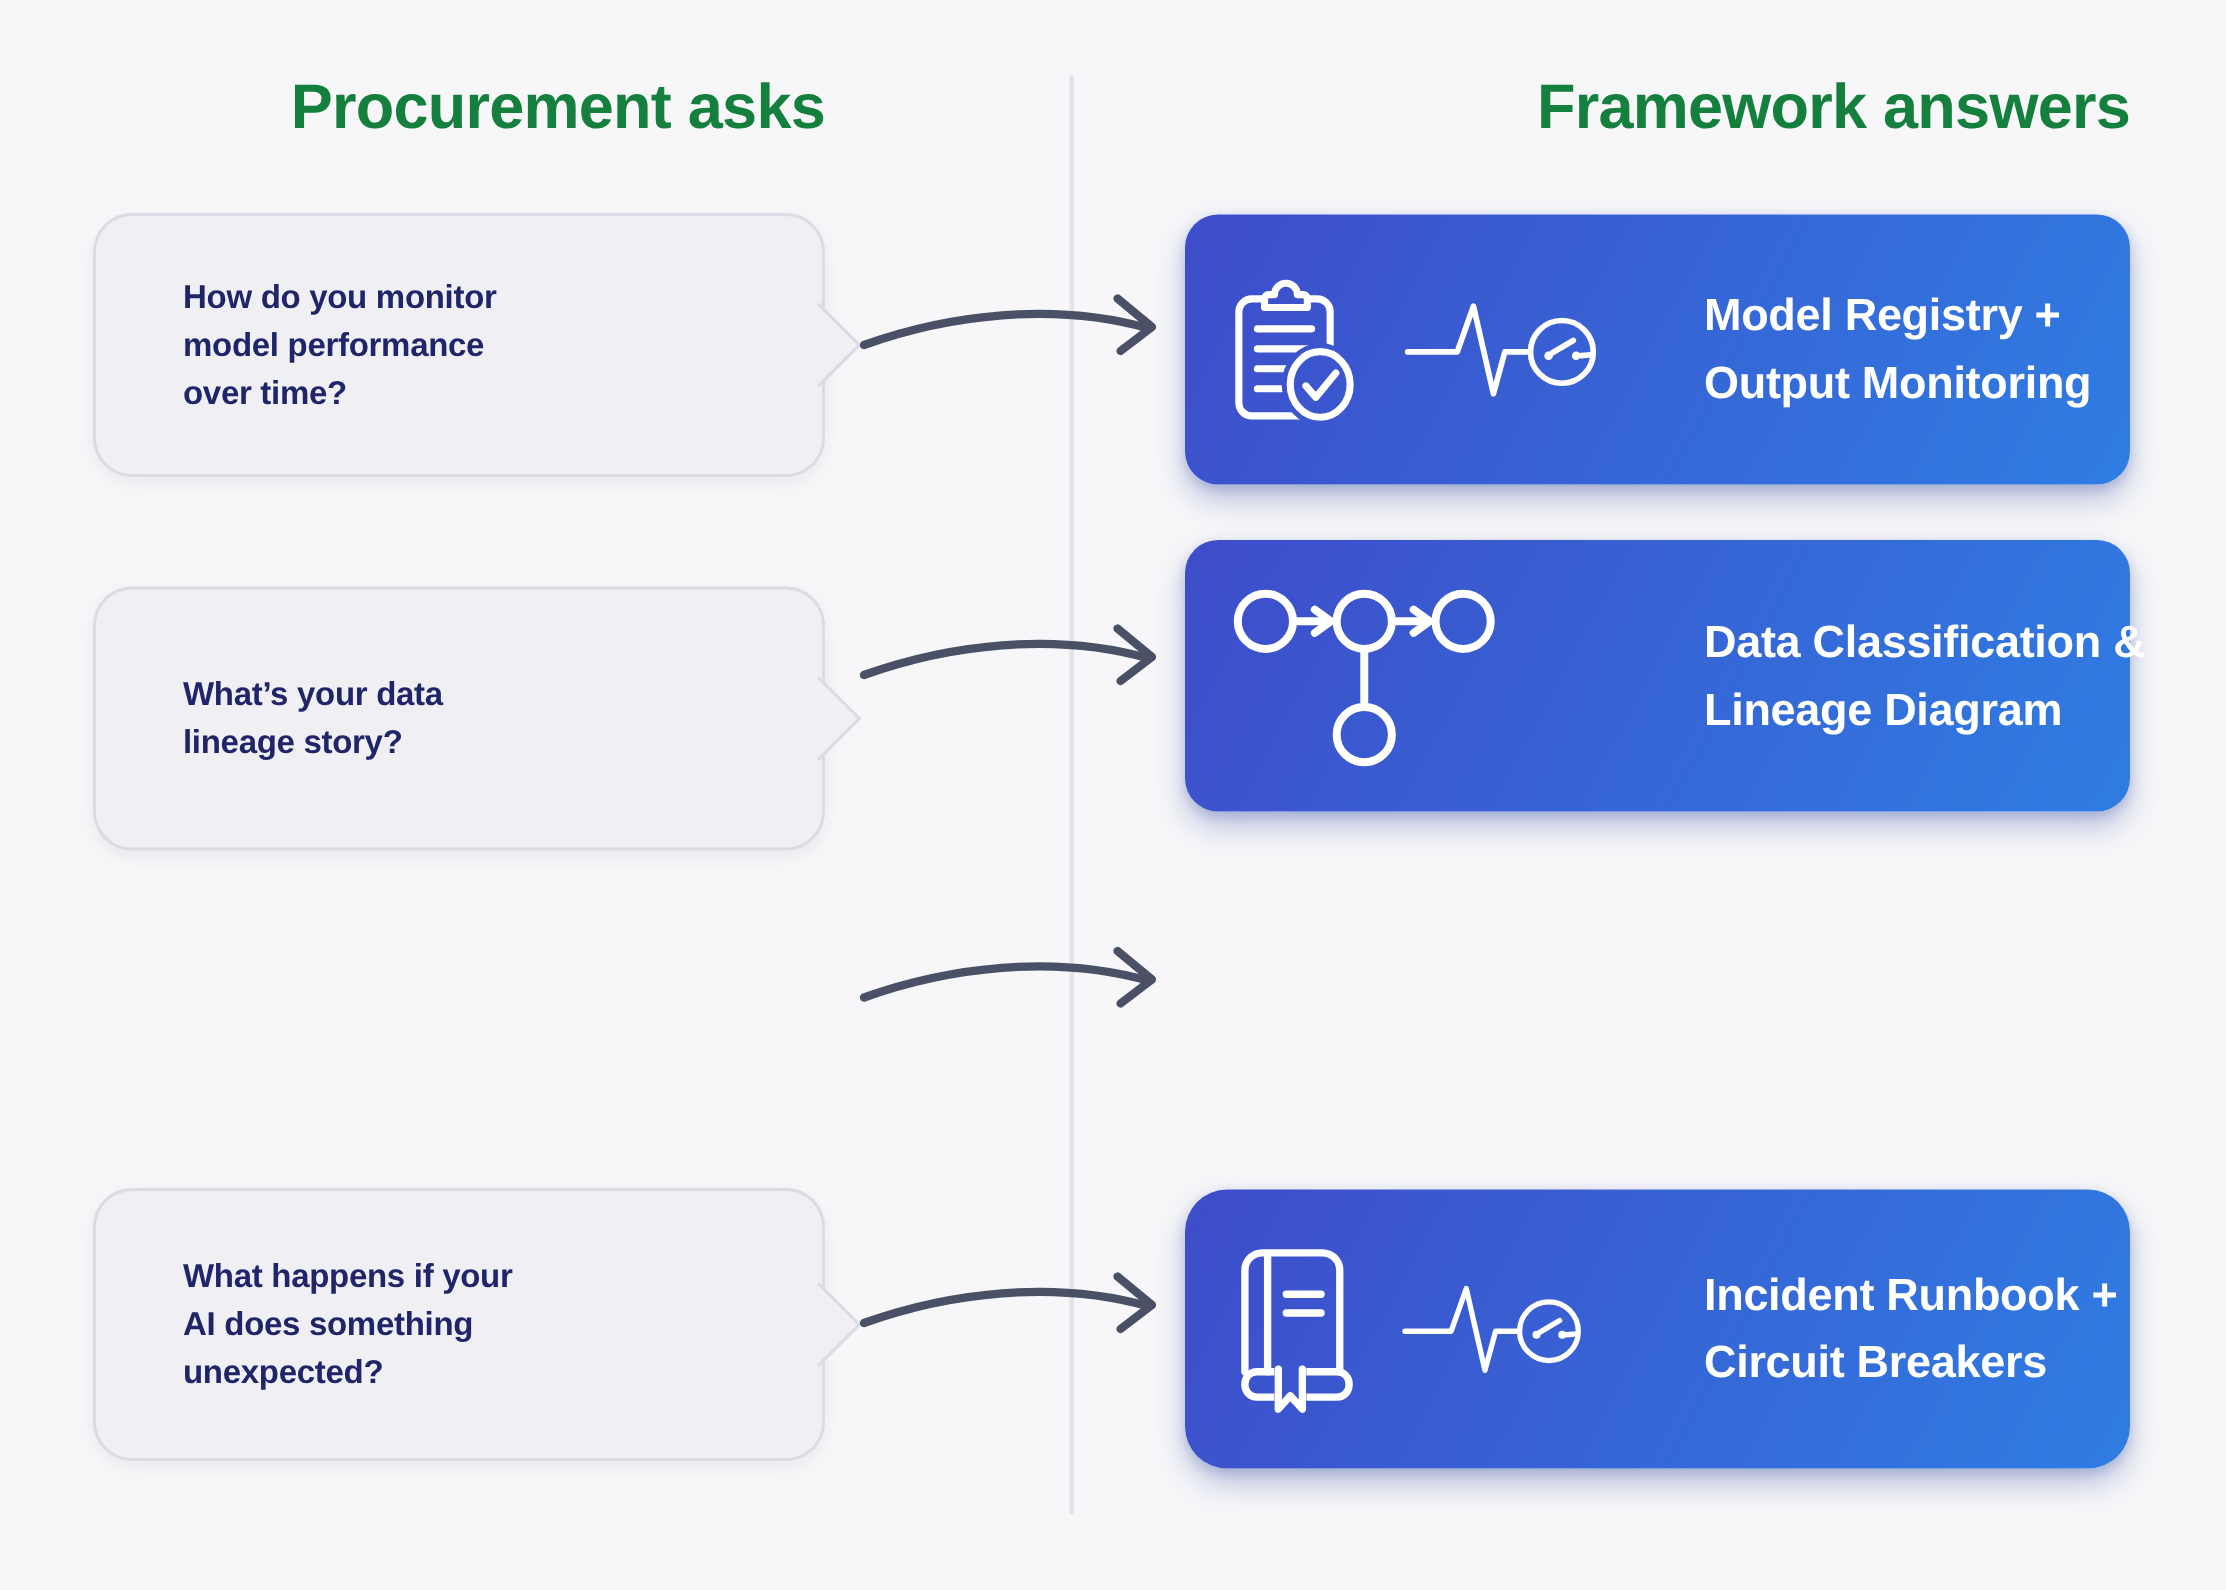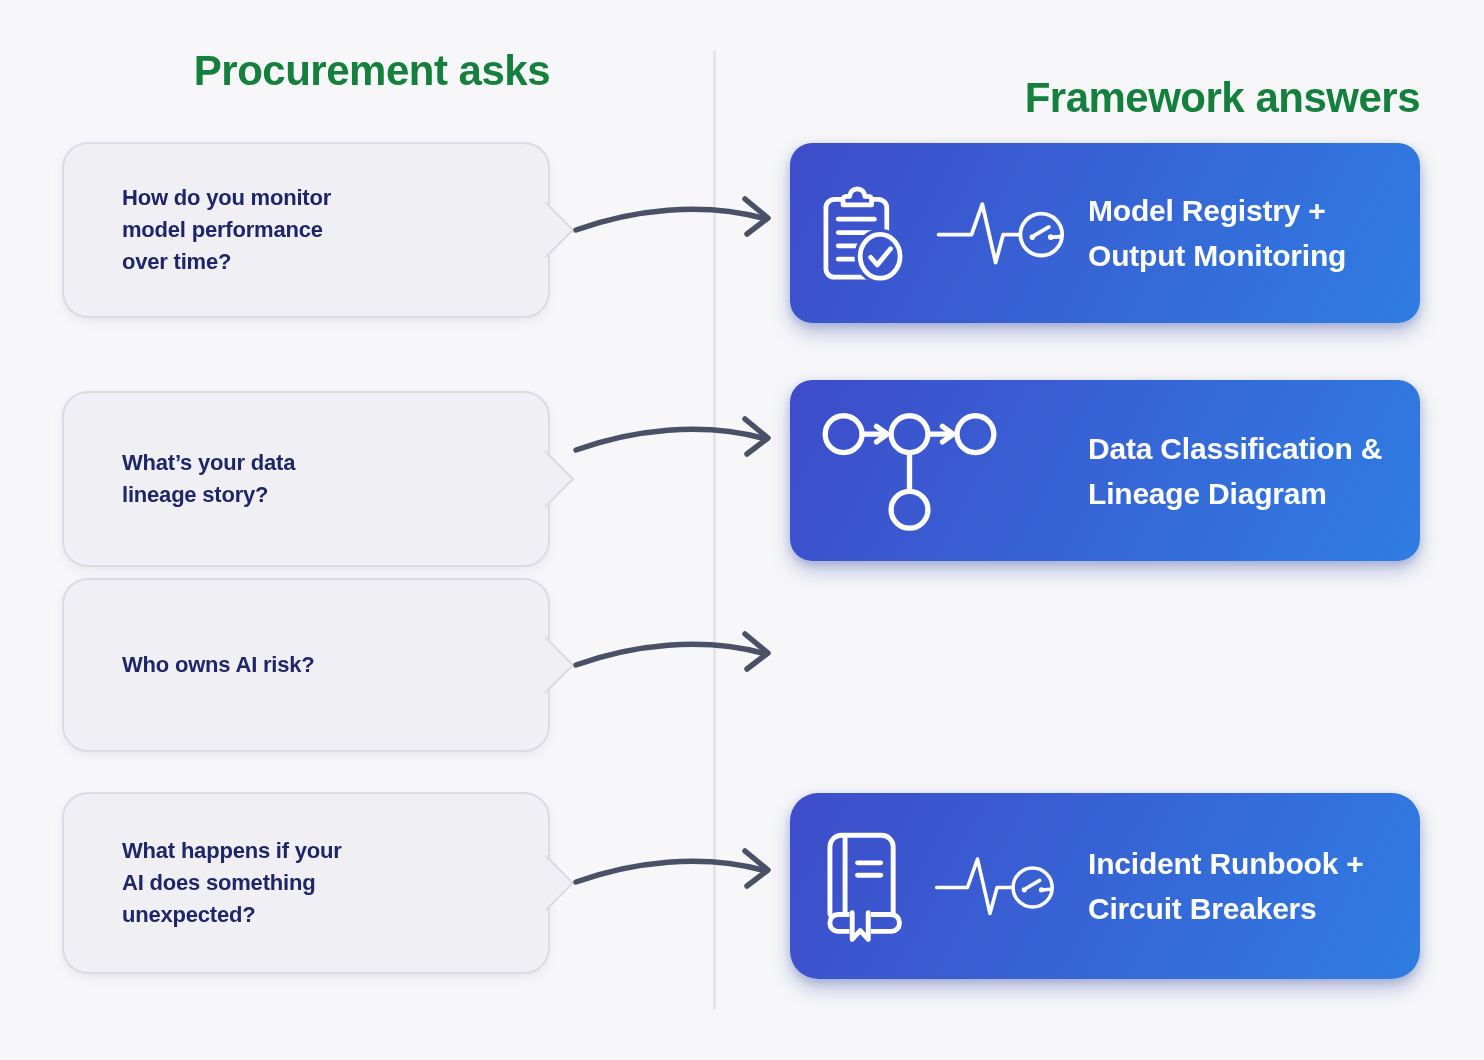--- a/index.html
+++ b/index.html
@@ -5,21 +5,21 @@
   html,body{margin:0;padding:0;background:#f7f7f9;}
   .canvas{
     position:relative;width:1484px;height:1060px;background:#f7f7f9;
     font-family:"Liberation Sans",sans-serif;overflow:hidden;
   }
   .hdr{
     position:absolute;top:46px;font-size:42px;font-weight:bold;
     color:#15803d;text-align:right;letter-spacing:-0.5px;line-height:1.2;
   }
   .hdr-left{left:62px;width:488px;}
-  .hdr-right{left:790px;width:630px;margin-top:27px;}
+  .hdr-right{left:790px;width:630px;}
   .divider{
     position:absolute;left:713px;top:50px;width:3px;height:960px;
     background:#e4e4ea;border-radius:2px;
   }
   .bubble{
     position:absolute;left:62px;width:488px;box-sizing:border-box;
     background:#f0f0f4;border:2px solid #dadbe3;border-radius:26px;
     display:flex;align-items:center;padding:0 36px 0 58px;
     box-shadow:0 4px 10px rgba(120,120,150,0.10);
   }
@@ -35,21 +35,21 @@
   .card{
     position:absolute;left:790px;width:630px;box-sizing:border-box;
     border-radius:22px;
     background:linear-gradient(118deg,#3e4cc9 0%,#2f7de2 100%);
     box-shadow:0 10px 20px rgba(44,70,160,0.30),0 3px 8px rgba(44,70,160,0.20);
     display:flex;align-items:center;padding-left:30px;
   }
   .icons{width:268px;display:flex;align-items:center;gap:30px;flex-shrink:0;}
   .a{
     font-size:30px;font-weight:bold;color:#ffffff;line-height:1.5;
-    white-space:pre;letter-spacing:-0.2px;
+    white-space:pre;letter-spacing:-0.2px;margin-left:48px;
   }
   .arrow{position:absolute;left:560px;}
   svg{display:block;}
 </style>
 </head>
 <body>
 
 <div class="canvas">
 
   <div class="hdr hdr-left">Procurement asks</div>
@@ -108,43 +108,40 @@
   <div class="bubble" style="top:362px;height:176px;margin-top:29px;">
     <div class="q">What’s your data
 lineage story?</div>
   </div>
   <svg class="arrow" style="top:388px;" width="230" height="95" viewBox="0 0 230 95">
     <g stroke="#4a5166" stroke-width="5.5" fill="none" stroke-linecap="round" stroke-linejoin="round">
       <path d="M 16 62 C 72 42, 142 33, 206 51"></path>
       <path d="M 185 31 L 208 50 L 187 66"></path>
     </g>
   </svg>
-  <div class="card" style="top:380px;height:181px;">
+  <div class="card" style="top:360px;height:181px;">
     <div class="icons">
       <svg width="180" height="126" viewBox="0 0 185 130">
         <g stroke="#fff" stroke-width="5.5" fill="none" stroke-linecap="round" stroke-linejoin="round">
           <circle cx="24" cy="27" r="19"></circle>
           <circle cx="92" cy="27" r="19"></circle>
           <circle cx="160" cy="27" r="19"></circle>
           <circle cx="92" cy="105" r="19"></circle>
           <line x1="46" y1="27" x2="62" y2="27"></line>
           <path d="M 58 19 L 69 27 L 58 35"></path>
           <line x1="114" y1="27" x2="130" y2="27"></line>
           <path d="M 126 19 L 137 27 L 126 35"></path>
           <line x1="92" y1="48" x2="92" y2="84"></line>
         </g>
       </svg>
     </div>
     <div class="a">Data Classification &amp;
 Lineage Diagram</div>
   </div>
 
-  <div class="bubble" style="top:578px;height:174px;">
-    <div class="q">Who owns AI risk?</div>
-  </div>
   <svg class="arrow" style="top:603px;" width="230" height="95" viewBox="0 0 230 95">
     <g stroke="#4a5166" stroke-width="5.5" fill="none" stroke-linecap="round" stroke-linejoin="round">
       <path d="M 16 62 C 72 42, 142 33, 206 51"></path>
       <path d="M 185 31 L 208 50 L 187 66"></path>
     </g>
   </svg>
 
   <div class="bubble" style="top:792px;height:182px;">
     <div class="q">What happens if your
 AI does something

